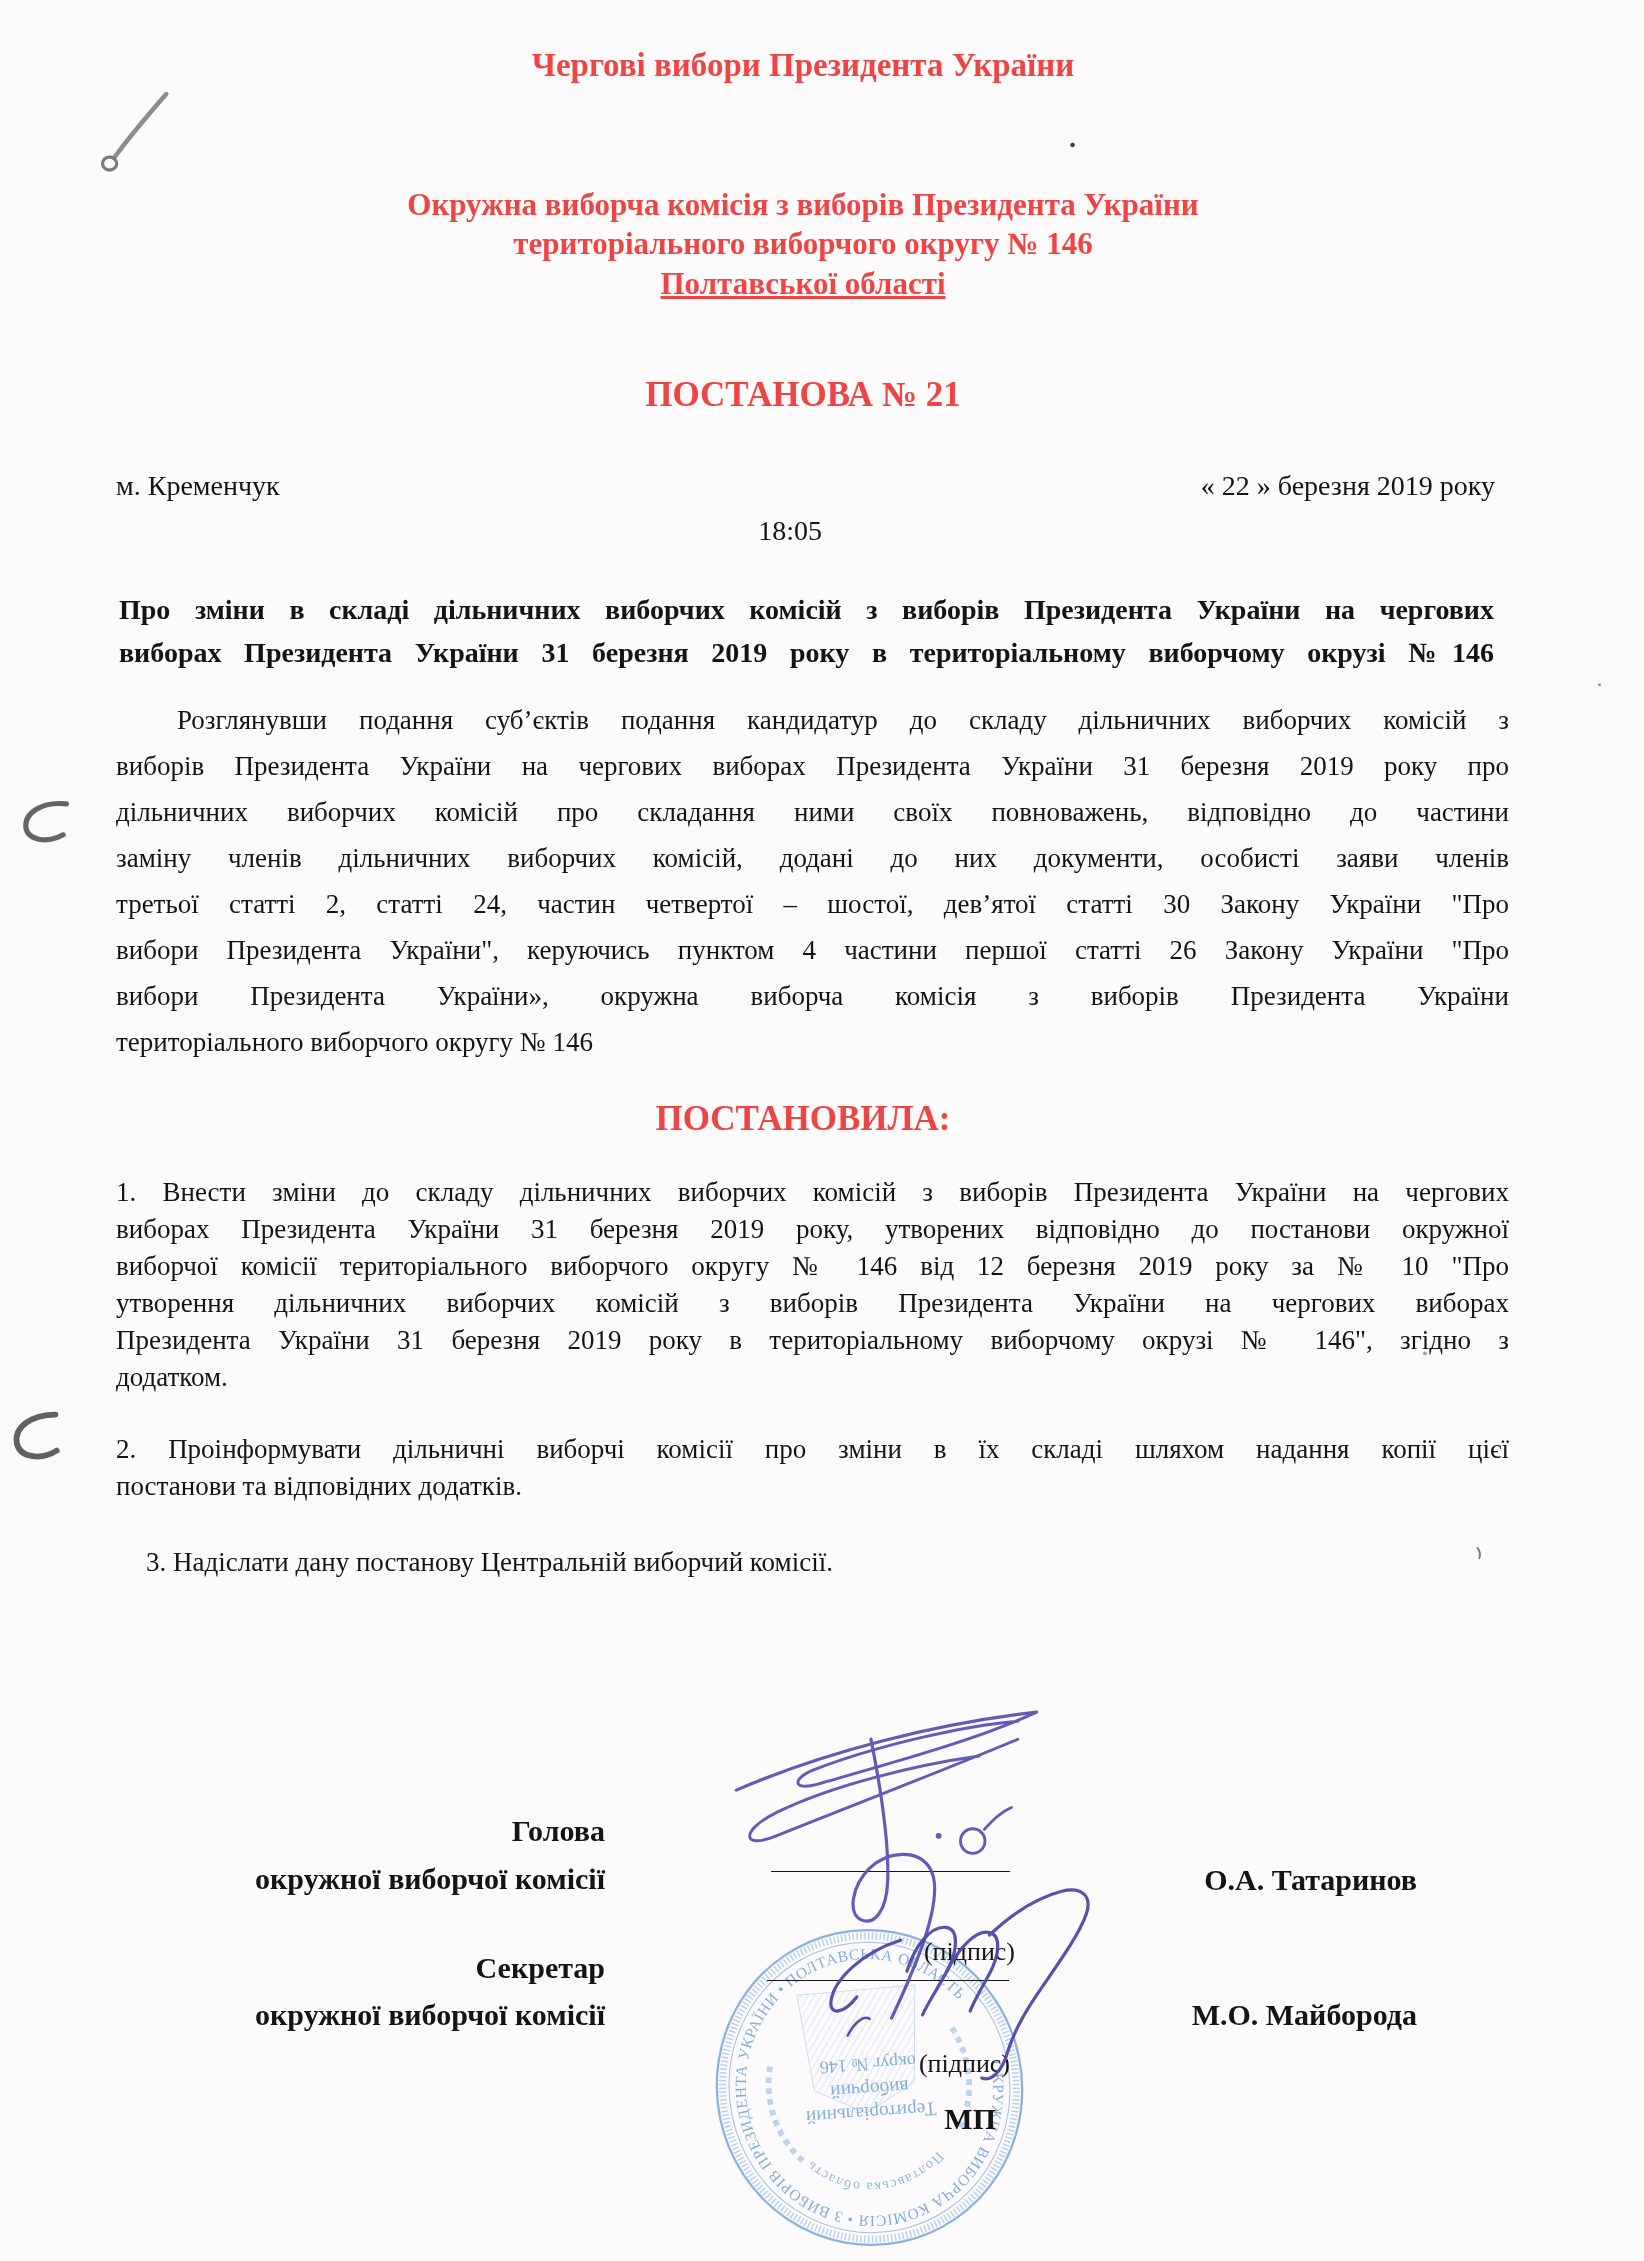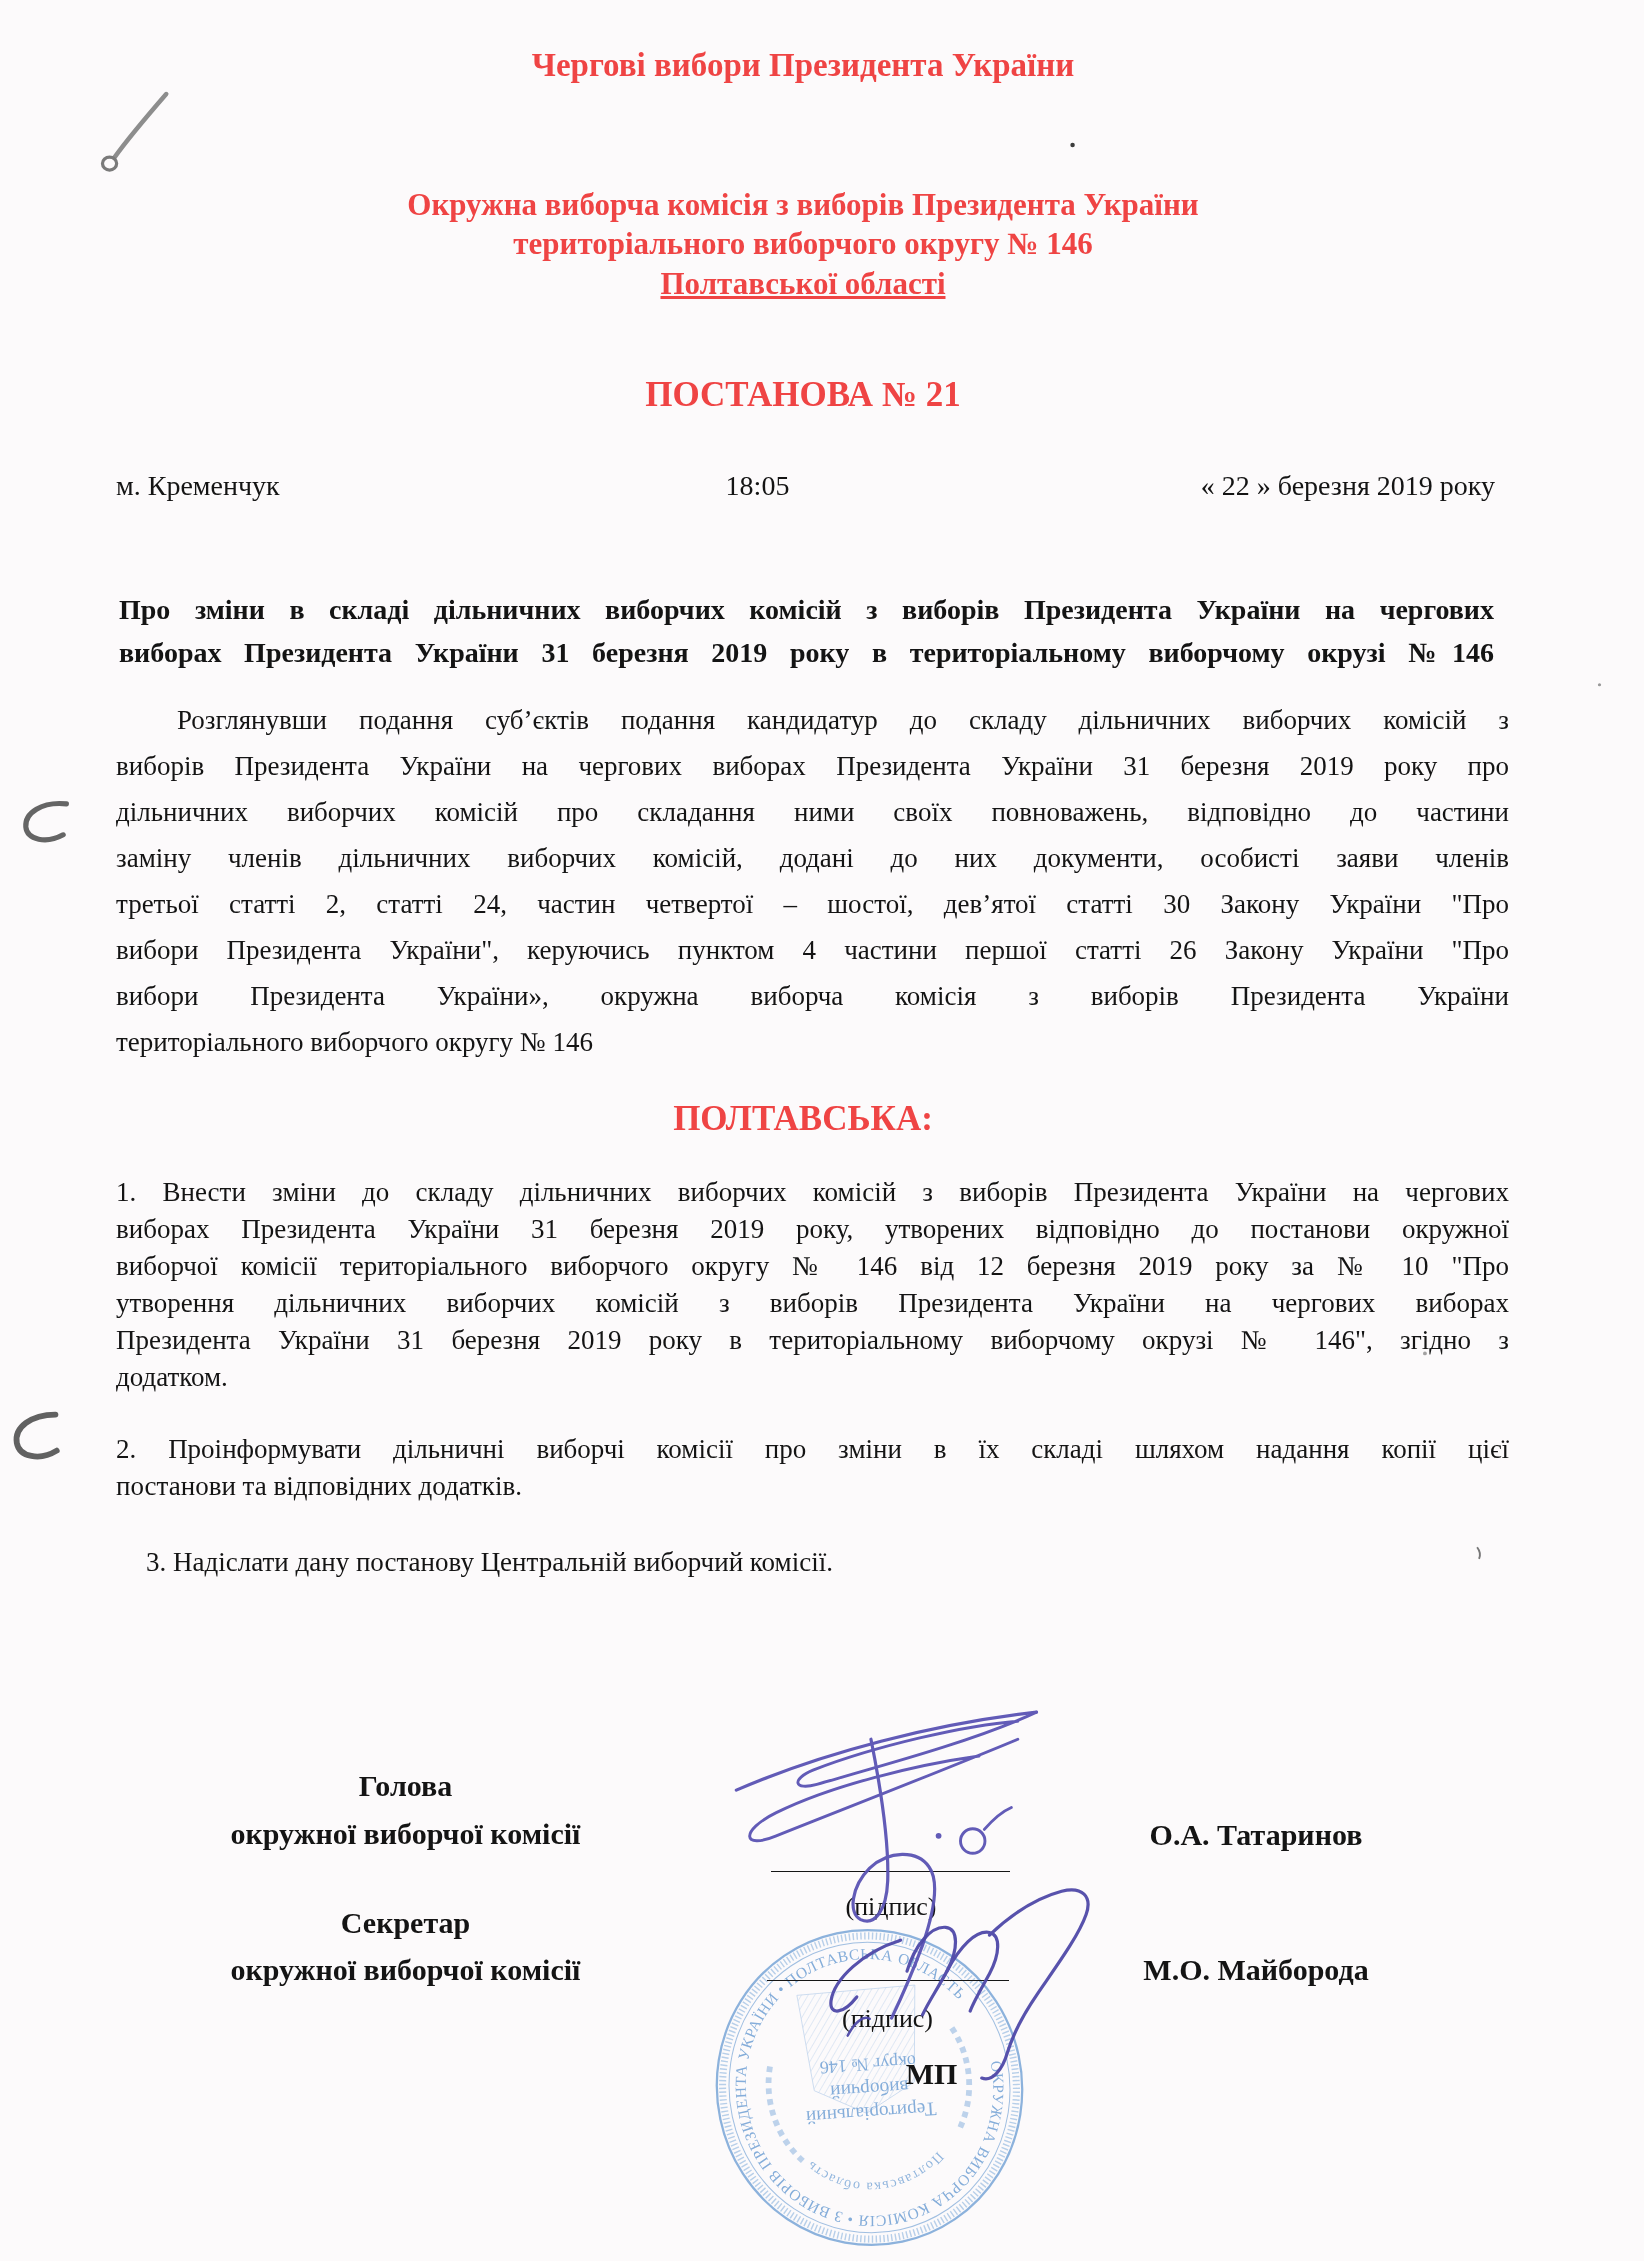--- a/index.html
+++ b/index.html
@@ -5,21 +5,21 @@
   html,body{margin:0;padding:0;background:#d9d9d9;}
   #page{
     position:relative;
     width:1644px;height:2261px;
     background:#fcfafb;
     overflow:hidden;
     font-family:"Liberation Serif","DejaVu Serif",serif;
     color:#141414;
   }
   .abs{position:absolute;}
-  .c{text-align:center;}
+  .c{text-align:right;margin-top:45px;}
   .b{font-weight:bold;}
   .hdr{left:88px;width:1430px;text-align:center;font-weight:bold;color:#ef4444;z-index:2;}
   .t52{font-size:33px;line-height:40px;}
   .t50{font-size:35px;line-height:39px;}
   .t48{font-size:31px;line-height:37px;}
   .t46{font-size:30px;line-height:33px;}
   .t44{font-size:28px;line-height:32px;}
   .t42{font-size:27px;line-height:32px;}
   .t40{font-size:26px;line-height:30px;}
   .block{left:116px;width:1393px;z-index:2;}
@@ -63,21 +63,21 @@
     <div class="jline">Розглянувши подання суб’єктів подання кандидатур до складу дільничних виборчих комісій з</div>
     <div class="jline">виборів Президента України на чергових виборах Президента України 31 березня 2019 року про</div>
     <div class="jline">дільничних виборчих комісій про складання ними своїх повноважень, відповідно до частини</div>
     <div class="jline">заміну членів дільничних виборчих комісій, додані до них документи, особисті заяви членів</div>
     <div class="jline">третьої статті 2, статті 24, частин четвертої – шостої, дев’ятої статті 30 Закону України "Про</div>
     <div class="jline">вибори Президента України", керуючись пунктом 4 частини першої статті 26 Закону України "Про</div>
     <div class="jline">вибори Президента України», окружна виборча комісія з виборів Президента України</div>
     <div class="lline">територіального виборчого округу № 146</div>
   </div>
 
-  <div class="abs hdr t50" style="top:1099px;">ПОЛТАВСЬКА:</div>
+  <div class="abs hdr t50" style="top:1099px;">ПОСТАНОВИЛА:</div>
 
   <div class="abs block item1-lines" style="top:1174px;">
     <div class="jline">1. Внести зміни до складу дільничних виборчих комісій з виборів Президента України на чергових</div>
     <div class="jline">виборах Президента України 31 березня 2019 року, утворених відповідно до постанови окружної</div>
     <div class="jline">виборчої комісії територіального виборчого округу № 146 від 12 березня 2019 року за № 10 "Про</div>
     <div class="jline">утворення дільничних виборчих комісій з виборів Президента України на чергових виборах</div>
     <div class="jline">Президента України 31 березня 2019 року в територіальному виборчому окрузі № 146", згідно з</div>
     <div class="lline">додатком.</div>
   </div>
 

